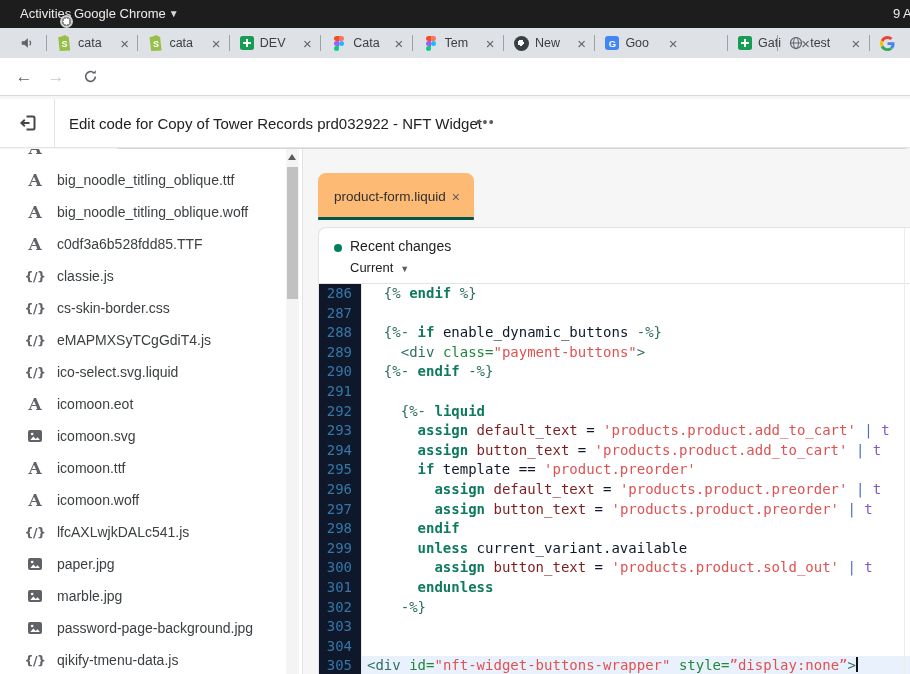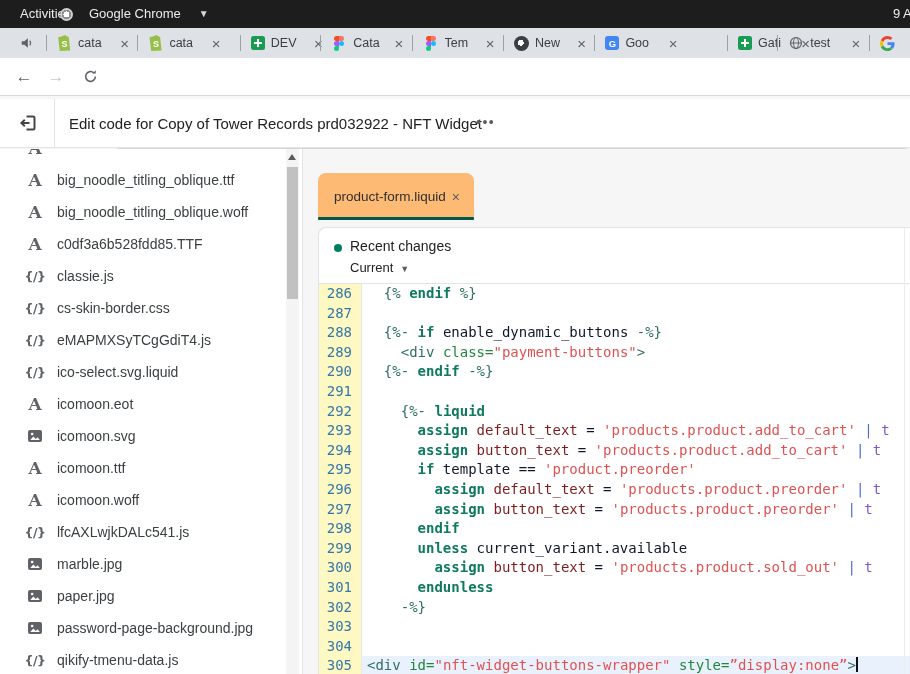--- a/index.html
+++ b/index.html
@@ -2,21 +2,21 @@
 <html><head>
 <meta charset="utf-8">
 <style>
   *{box-sizing:border-box;margin:0;padding:0}
   html,body{width:910px;height:674px}
   body{position:relative;overflow:hidden;background:#f6f6f7;font-family:"Liberation Sans",sans-serif;-webkit-font-smoothing:antialiased}
 
   
   #sysbar{position:absolute;left:0;top:0;width:910px;height:28px;background:#1d1d1d;color:#edeceb;font-size:13px}
   #sysbar .act{position:absolute;left:20px;top:0;line-height:28px}
-  #sysbar .appmenu{position:absolute;left:60px;top:0;line-height:28px;display:flex;align-items:center;gap:16px;height:28px}
+  #sysbar .appmenu{position:absolute;left:60px;top:0;line-height:28px;display:flex;align-items:flex-end;gap:1px;height:28px}
   .chrome-mini{width:13px;height:13px;border-radius:50%;background:radial-gradient(circle,#fff 0 3px,#8d8d8d 3px 4.6px,#cfcfcf 4.6px)}
   #sysbar .caret{font-size:10px;color:#d8d8d8;margin-left:2px}
   #sysbar .clock{position:absolute;left:893px;top:0;line-height:28px;white-space:nowrap}
 
   
   #tabstrip{position:absolute;left:0;top:28px;width:910px;height:30px;background:#dee1e6}
   .speaker{position:absolute;left:20px;top:8px}
   .chrome-tab{position:absolute;top:0;height:30px;width:91px;display:flex;align-items:center;padding:0 8px 0 11px;gap:6px}
   .chrome-tab::before{content:"";position:absolute;left:0;top:7px;width:1px;height:16px;background:#9ba1a7}
   .tab-title{font-size:12.5px;color:#3c4043;white-space:nowrap;overflow:hidden;flex:1}
@@ -68,21 +68,21 @@
   #ed-panel{position:absolute;left:318px;top:227px;width:592px;height:480px;background:#fff;border:1px solid #e1e3e5;border-right:none;border-bottom:none;border-top-left-radius:8px;overflow:hidden}
   #ed-head{height:56px;border-bottom:1px solid #e1e3e5;position:relative}
   #ed-head .dot{position:absolute;left:15px;top:16px;width:8px;height:8px;border-radius:50%;background:#008060}
   #ed-head .rc{position:absolute;left:31px;top:10px;font-size:14px;color:#202223}
   #ed-head .ver{position:absolute;left:31px;top:32px;font-size:13px;color:#202223}
   #ed-head .vcaret{font-size:9px;color:#5c5f62;margin-left:7px}
   #ed-rightline{position:absolute;left:585px;top:0;bottom:0;width:1px;background:#ececec}
 
   #code-lines{position:absolute;left:0;top:56px;right:0;font-family:"DejaVu Sans Mono",monospace;font-size:14px}
   .code-row{display:flex;height:19.6px;line-height:19.6px}
-  .code-ln{width:43px;flex:none;text-align:right;padding-right:9px;color:#3577a8;border-right:1px solid #e8e8e8;background:#fef9c3}
+  .code-ln{width:43px;flex:none;text-align:right;padding-right:9px;color:#3577a8;border-right:1px solid #e8e8e8;background:#0f172a}
   .code-src{flex:1;padding-left:5px;white-space:pre;overflow:hidden}
   .code-row.active .code-src{background:#e9f2fc}
   .caret-bar{display:inline-block;width:2px;height:15px;background:#111;vertical-align:-2px}
   .tok-p{color:#0f172a}
   .tok-k{color:#0e7a5f;font-weight:bold}
   .tok-d{color:#2f6f62}
   .tok-s{color:#e05252}
   .tok-v{color:#7f1d1d}
   .tok-a{color:#22863a}
   .tok-t{color:#2f6f62}
@@ -117,21 +117,21 @@
       <span class="tab-title">cata</span>
       <span class="tab-close">×</span>
     </div>
     <div class="chrome-tab" style="left: 137.4px;">
       <span class="fav fav-shopify">
         <b>S</b>
       </span>
       <span class="tab-title">cata</span>
       <span class="tab-close">×</span>
     </div>
-    <div class="chrome-tab" style="left: 228.8px; margin-left: 11px;">
+    <div class="chrome-tab" style="left: 228.8px;">
       <span class="fav fav-sheets">
         <i></i>
       </span>
       <span class="tab-title">DEV</span>
       <span class="tab-close">×</span>
     </div>
     <div class="chrome-tab" style="left: 320.2px;">
       <span class="fav">
         <svg width="10" height="15" viewBox="0 0 24 36">
           <path fill="#f24e1e" d="M0 6a6 6 0 016-6h6v12H6a6 6 0 01-6-6z"></path>
@@ -290,31 +290,31 @@
         <span class="fname">lfcAXLwjkDALc541.js</span>
       </div>
       <div class="frow">
         <span class="fi">
           <svg width="16" height="16" viewBox="0 0 16 16">
             <rect x="1" y="2" width="14" height="12" rx="2" fill="#5f6368"></rect>
             <circle cx="5.2" cy="6" r="1.3" fill="#fff"></circle>
             <path d="M3.2 12l3.2-3.6 2.4 2.7 1.7-1.8 2.4 2.7z" fill="#fff"></path>
           </svg>
         </span>
-        <span class="fname">marble.jpg</span>
+        <span class="fname">paper.jpg</span>
       </div>
       <div class="frow">
         <span class="fi">
           <svg width="16" height="16" viewBox="0 0 16 16">
             <rect x="1" y="2" width="14" height="12" rx="2" fill="#5f6368"></rect>
             <circle cx="5.2" cy="6" r="1.3" fill="#fff"></circle>
             <path d="M3.2 12l3.2-3.6 2.4 2.7 1.7-1.8 2.4 2.7z" fill="#fff"></path>
           </svg>
         </span>
-        <span class="fname">paper.jpg</span>
+        <span class="fname">marble.jpg</span>
       </div>
       <div class="frow">
         <span class="fi">
           <svg width="16" height="16" viewBox="0 0 16 16">
             <rect x="1" y="2" width="14" height="12" rx="2" fill="#5f6368"></rect>
             <circle cx="5.2" cy="6" r="1.3" fill="#fff"></circle>
             <path d="M3.2 12l3.2-3.6 2.4 2.7 1.7-1.8 2.4 2.7z" fill="#fff"></path>
           </svg>
         </span>
         <span class="fname">password-page-background.jpg</span>

